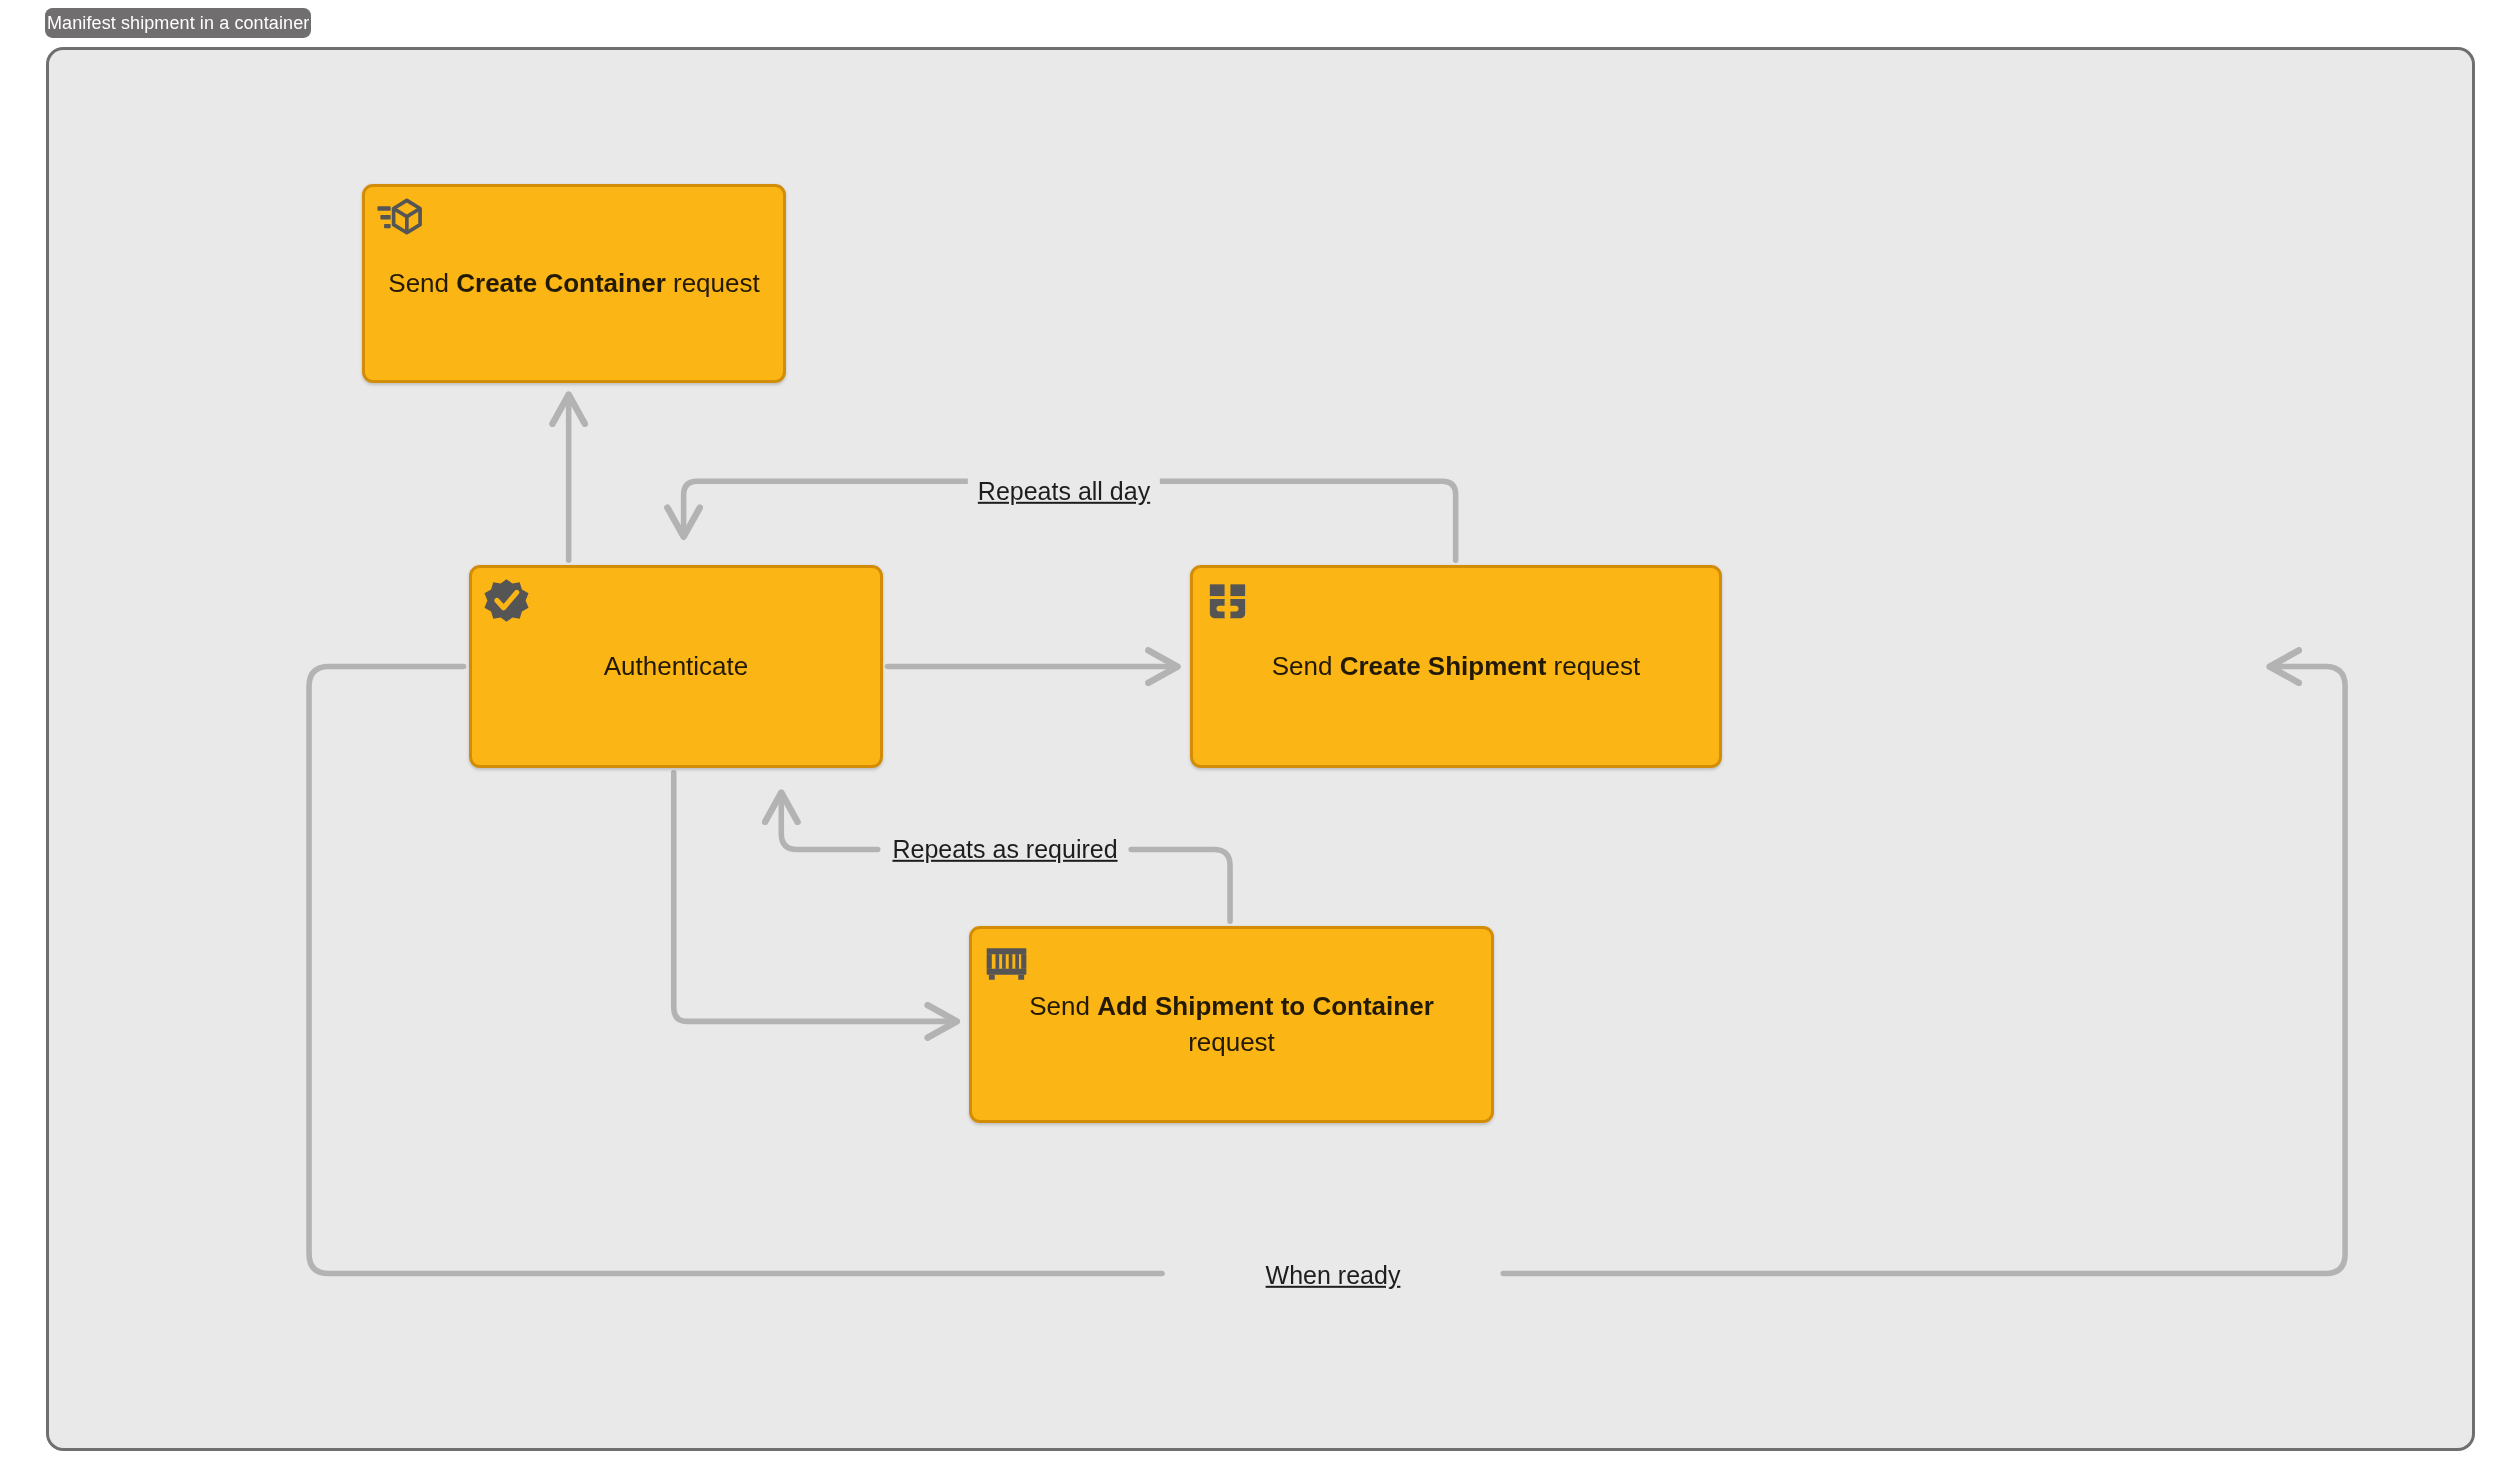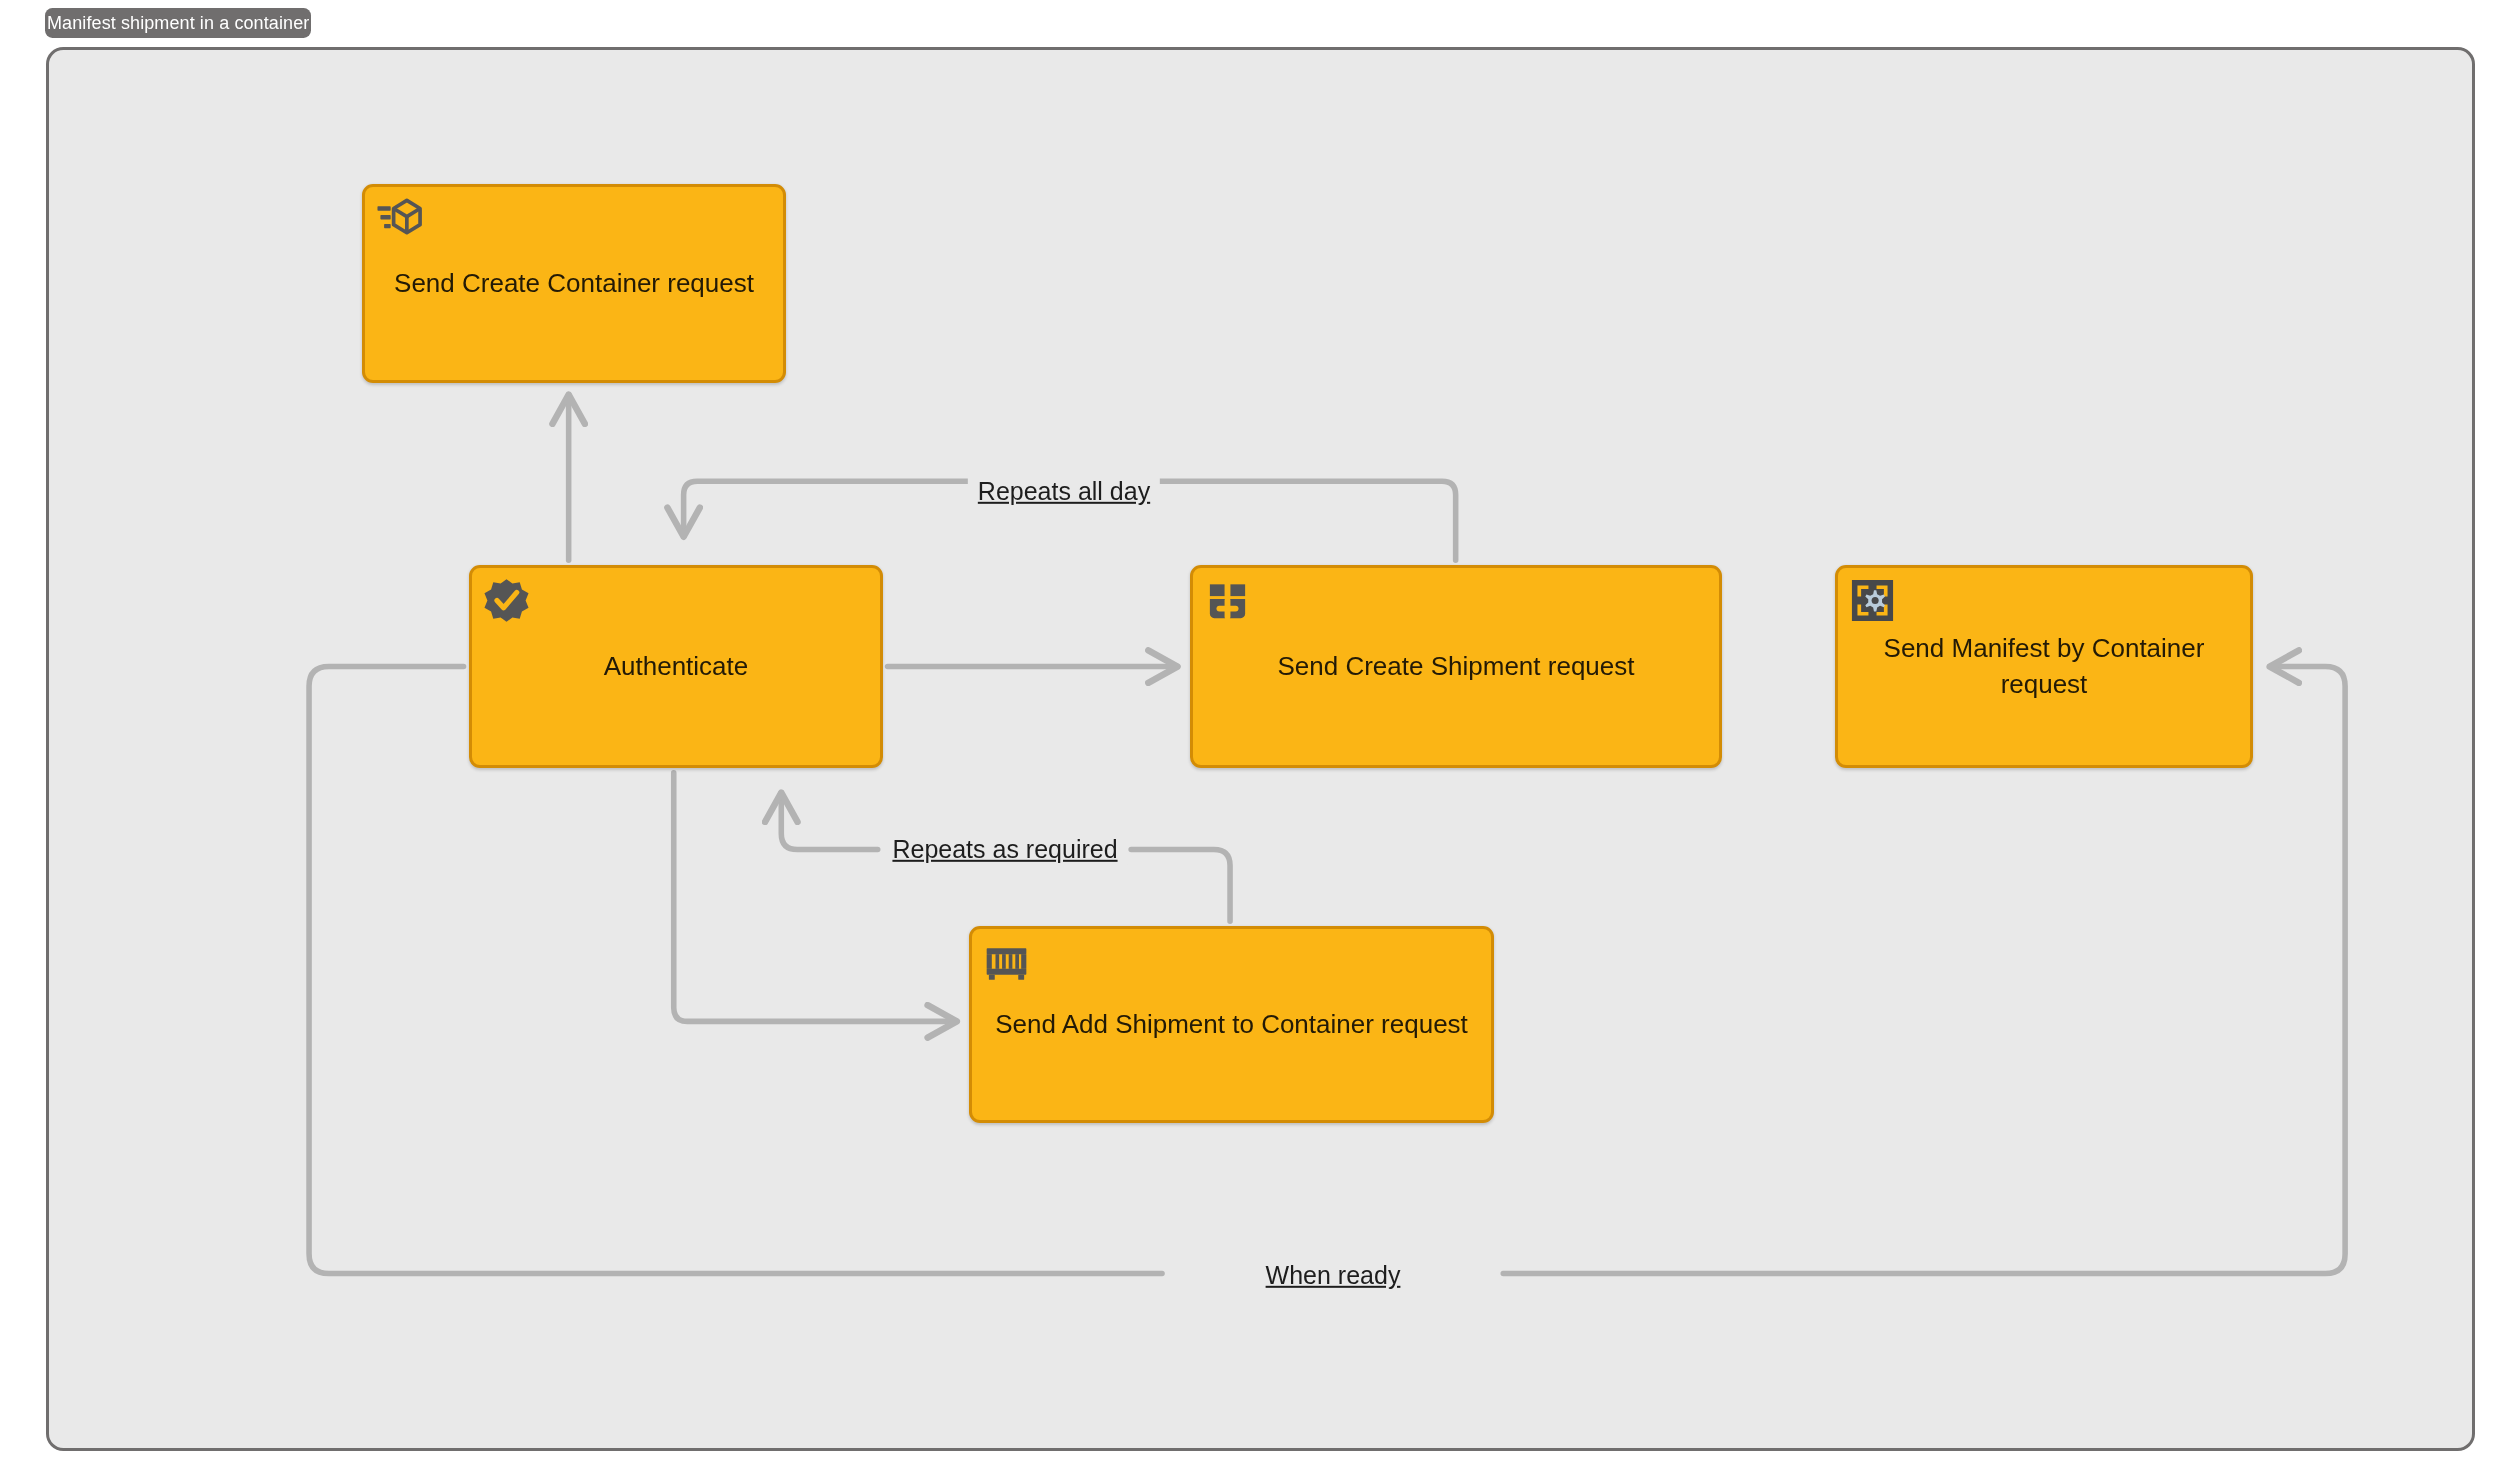--- a/index.html
+++ b/index.html
@@ -75,21 +75,21 @@
   }
 
   .node-label {
     color: #231a06;
     font-size: 26px;
     line-height: 1.35;
     text-align: center;
     font-weight: 400;
     width: 100%;
   }
-  .node-label b { font-weight: 400; }
+  .node-label b { font-weight: 700; }
 
   .node-icon {
     position: absolute;
     left: 11px;
     top: 8.7px;
     width: 47px;
     height: 47px;
     pointer-events: none;
   }
 
@@ -196,38 +196,20 @@
       <g stroke="#fbb515" stroke-width="8" stroke-linecap="round">
         <line x1="32" y1="32" x2="32" y2="54"></line>
         <line x1="21" y1="43" x2="43" y2="43"></line>
       </g>
     </svg>
     <div class="node-label">
       <span>Send </span><b>Create Shipment</b><span> request</span>
     </div>
   </div>
 
-  <div class="node" id="node-manifest">
-    <svg class="node-icon" viewBox="0 0 64 64" xmlns="http://www.w3.org/2000/svg">
-      <path fill="#47484a" d="M4 4 h56 v56 H4 Z"></path>
-      <g fill="none" stroke="#fbb515" stroke-width="5" stroke-linecap="square">
-        <path d="M14 24 L14 14 L24 14"></path>
-        <path d="M40 14 L50 14 L50 24"></path>
-        <path d="M50 40 L50 50 L40 50"></path>
-        <path d="M24 50 L14 50 L14 40"></path>
-      </g>
-      <g fill="#b9ccdb">
-        <path d="M34 18 l3.2 0 1.1 5.4 4 2.3 5.1-2 1.6 2.8 -4 3.7 0 4.6 4 3.7 -1.6 2.8 -5.1-2 -4 2.3 -1.1 5.4 -3.2 0 -1.1-5.4 -4-2.3 -5.1 2 -1.6-2.8 4-3.7 0-4.6 -4-3.7 1.6-2.8 5.1 2 4-2.3 Z"></path>
-      </g>
-      <circle cx="35.6" cy="32" r="4.8" fill="#47484a"></circle>
-    </svg>
-    <div class="node-label">
-      <span>Send </span><b>Manifest by Container</b><span> request</span>
-    </div>
-  </div>
 
   <div class="node" id="node-add-shipment">
     <svg class="node-icon" viewBox="0 0 64 64" xmlns="http://www.w3.org/2000/svg">
       <g fill="#555555">
         <rect x="5" y="14" width="54" height="8" rx="1"></rect>
         <rect x="5" y="42" width="54" height="8" rx="1"></rect>
         <rect x="5" y="22" width="7" height="20"></rect>
         <rect x="52" y="22" width="7" height="20"></rect>
         <rect x="17" y="22" width="5" height="20"></rect>
         <rect x="26" y="22" width="5" height="20"></rect>

